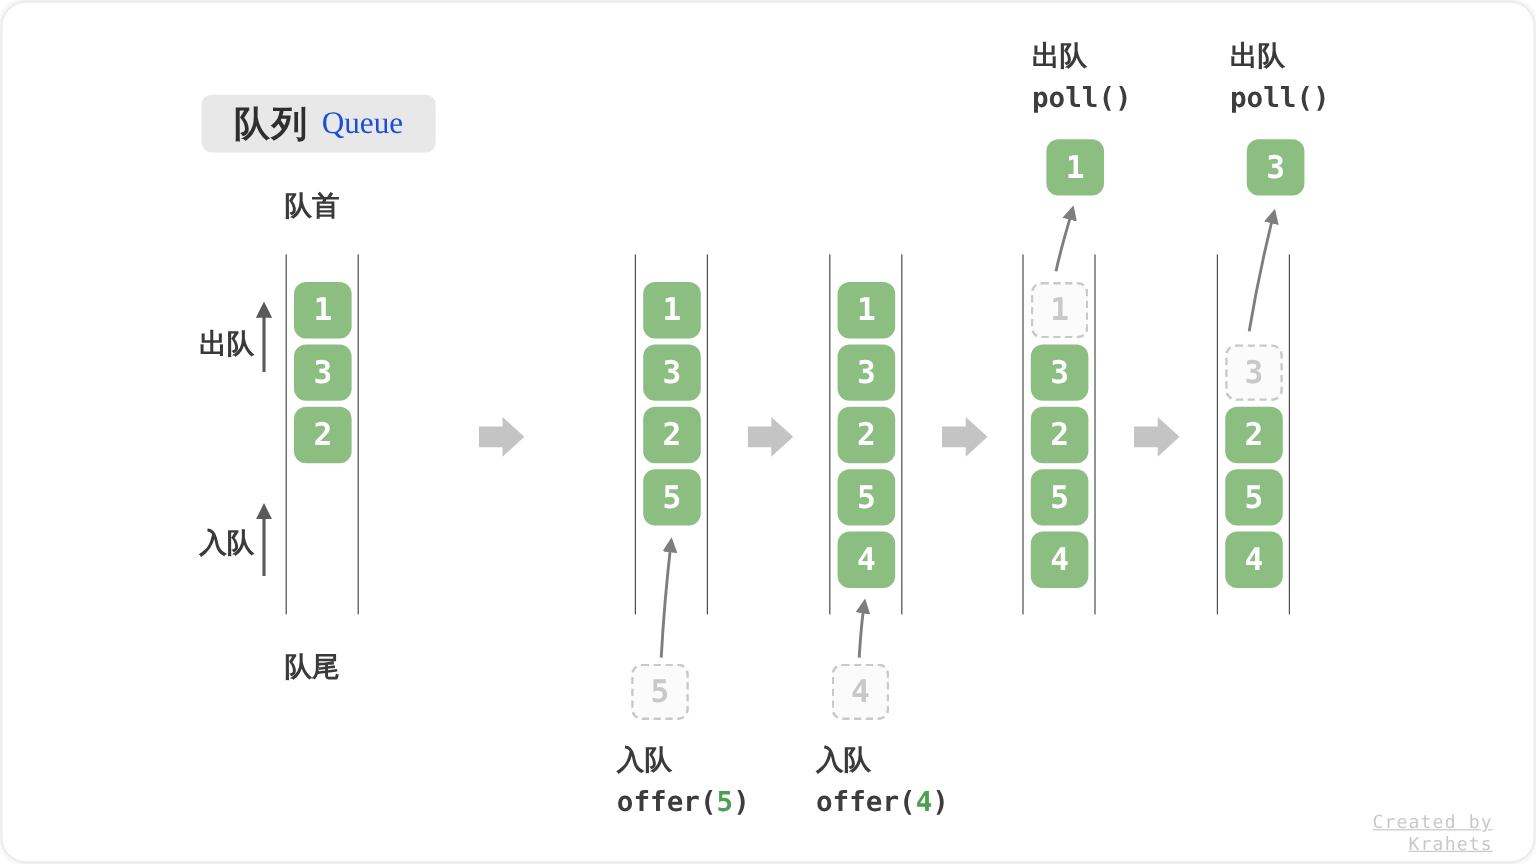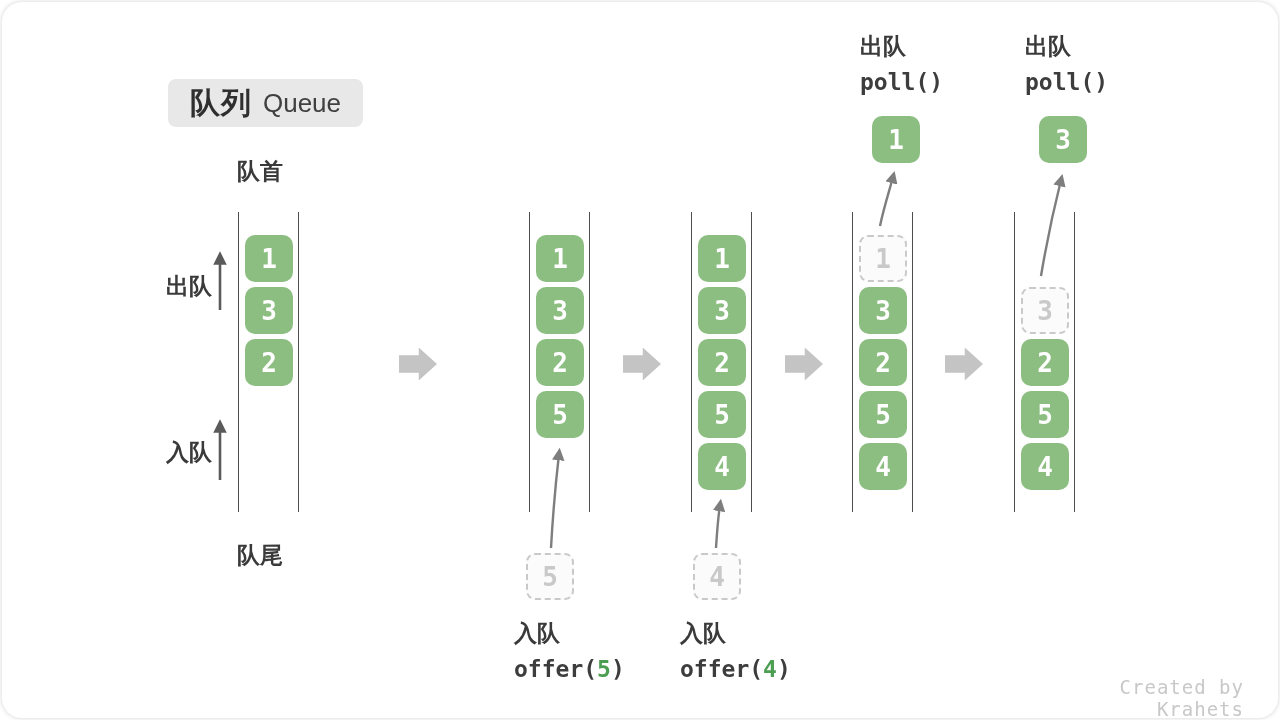--- a/index.html
+++ b/index.html
@@ -15,22 +15,22 @@
   *{margin:0;padding:0;box-sizing:border-box;}
   html,body{width:1280px;height:720px;background:#fff;overflow:hidden;
     font-family:"Liberation Sans","DejaVu Sans",sans-serif;}
   .canvas{position:absolute;left:2px;top:2px;width:1276px;height:716px;
     background:#ffffff;border-radius:20px;box-shadow:0 0 5px rgba(0,0,0,0.18);}
 
   .title-box{position:absolute;left:166px;top:41px;width:195px;height:48px;
     background:var(--title-bg);border-radius:8px;display:flex;align-items:center;
     justify-content:center;gap:11px;margin-top:36px;}
   .title-zh{font-size:30px;font-weight:bold;color:#2f2f2f;letter-spacing:1px;}
-  .title-en{font-family:Liberation Sans, sans-serif;
-    font-size:26px;color:#404040;}
+  .title-en{font-family:Liberation Serif, serif;
+    font-size:26px;color:#1d4ed8;}
 
   .zh-label{position:absolute;font-size:23px;font-weight:bold;color:var(--label-dark);}
   .front-label{left:235px;top:154px;width:64px;text-align:left;}
   .rear-label{left:235px;top:538px;width:64px;text-align:left;}
   .dequeue-label{left:164px;top:269px;}
   .enqueue-label{left:164px;top:435px;}
 
   .col{position:absolute;top:210px;height:300px;width:61px;
     border-left:1.6px solid #4d4d4d;border-right:1.6px solid #4d4d4d;}
 
@@ -47,22 +47,22 @@
   .op .op-code{font-family:"DejaVu Sans Mono","Liberation Mono",monospace;
     font-size:23px;font-weight:bold;line-height:28px;margin-top:7px;color:#3d3d3d;}
   .op .op-code .arg{color:var(--arg-green);font-weight:bold;}
 
   .block-arrow{position:absolute;width:38px;height:36px;background:var(--block-arrow-gray);
     clip-path:polygon(0 26%,52% 26%,52% 4%,100% 50%,52% 96%,52% 74%,0 74%);}
 
   .overlay{position:absolute;left:0;top:0;width:1280px;height:720px;pointer-events:none;}
 
   .watermark{position:absolute;left:1076px;top:674px;width:166px;text-align:right;
-    font-family:"DejaVu Sans Mono","Liberation Mono",monospace;font-size:19px;
-    color:var(--watermark-gray);letter-spacing:1px;}
+    font-family:"DejaVu Sans Mono","Liberation Mono",monospace;font-size:15px;
+    color:var(--watermark-gray);letter-spacing:1px;text-decoration:underline;}
 </style>
 </head>
 <body>
 
 <div class="canvas">
 
   <div class="title-box">
     <span class="title-zh">队列</span>
     <span class="title-en">Queue</span>
   </div>

